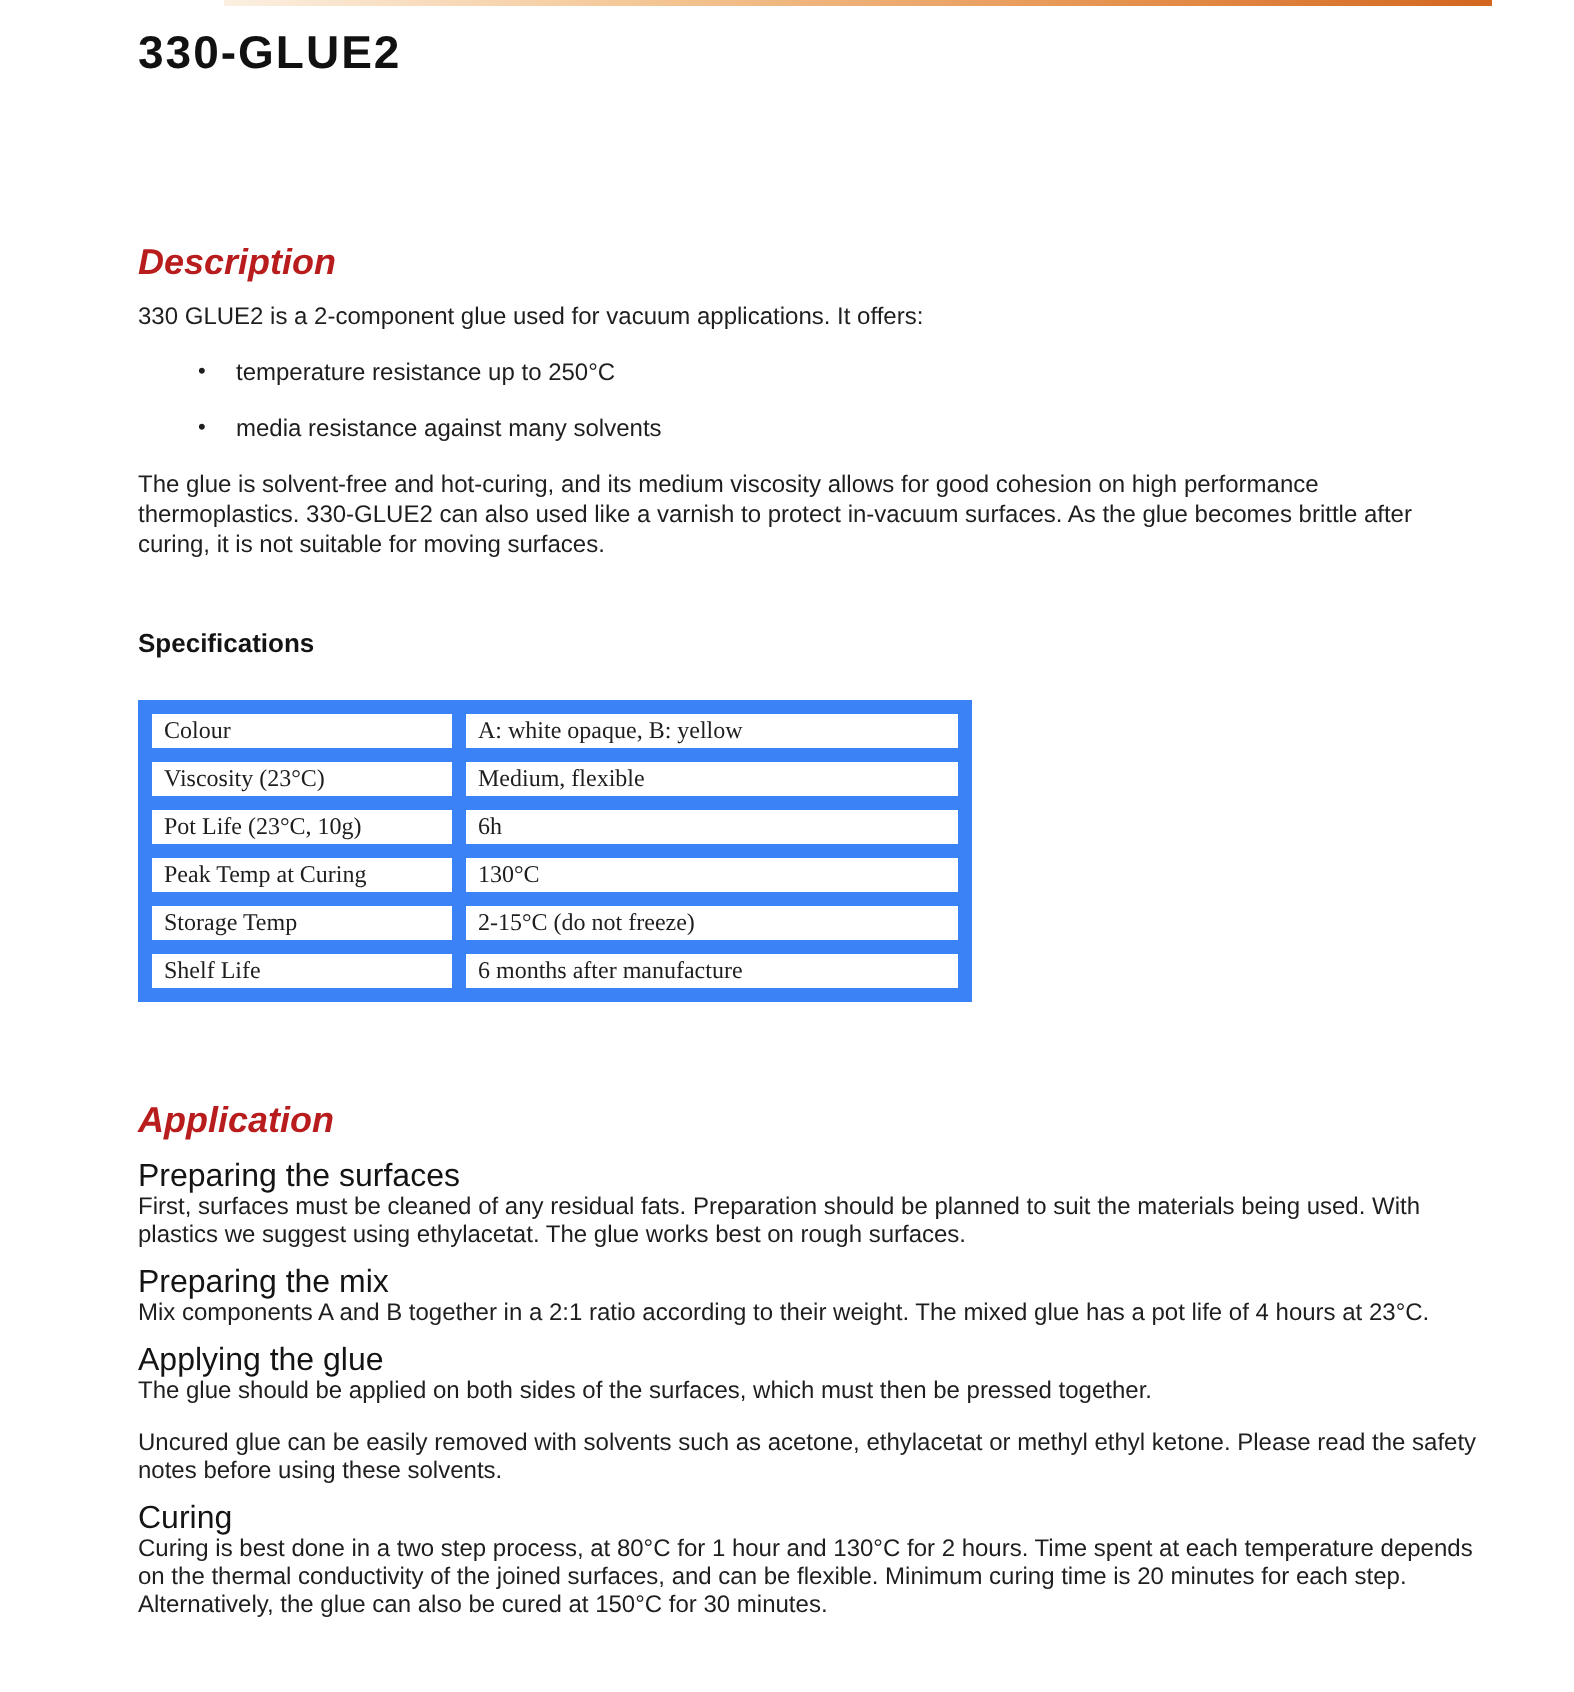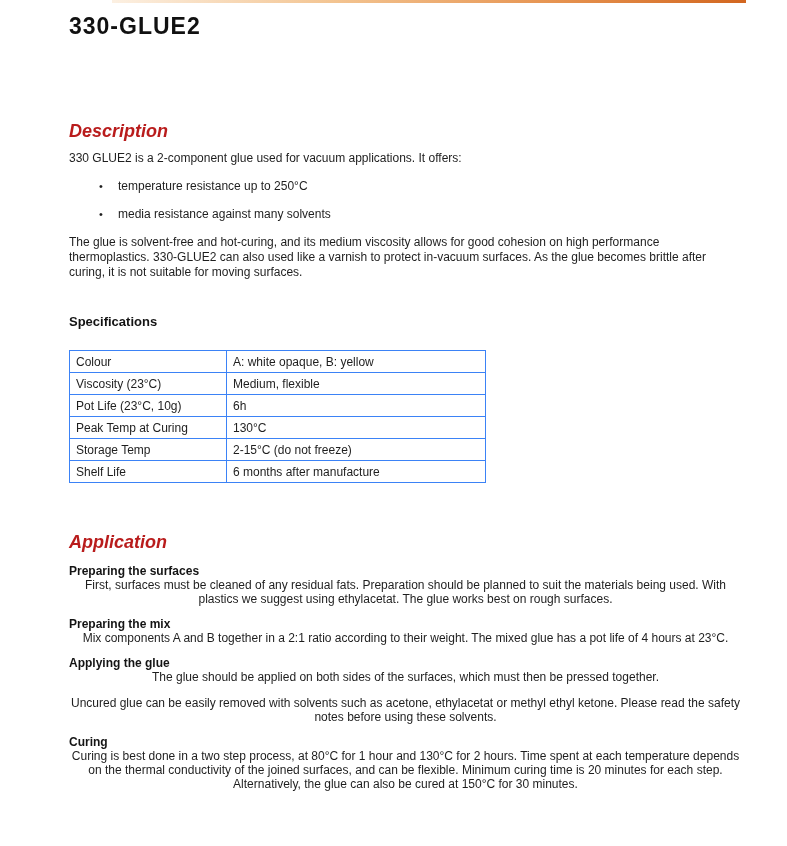--- a/index.html
+++ b/index.html
@@ -66,39 +66,39 @@
     font-weight: bold;
     color: #141414;
   }
   table.specs {
     margin-top: 21px;
     border-collapse: collapse;
     width: 417px;
     font-size: 12px;
   }
   table.specs td {
-    border: 1px solid #3b82f6;
+    border: 7px solid #3b82f6;
     height: 22px;
     padding: 1px 4px 1px 6px;
     vertical-align: middle;
     white-space: nowrap;
+    font-family: Liberation Serif, serif;
   }
   td.label-col { width: 157px; }
   .app-heading { margin-top: 49px; }
   .app-section { margin-top: 11px; max-width: 706px; }
   .app-sub-heading {
-    font-size: 12px;
-    font-weight: bold;
+    font-size: 16px;
+    font-weight: normal;
     line-height: 14px;
     color: #141414;
   }
   .app-body {
     font-size: 12px;
     line-height: 14px;
-    text-align: center;
   }
   .app-section.spaced .app-body { margin-top: 12px; }
 </style>
 </head>
 <body>
 
 <div class="page">
   <div class="top-rule"></div>
 
   <div class="content">

